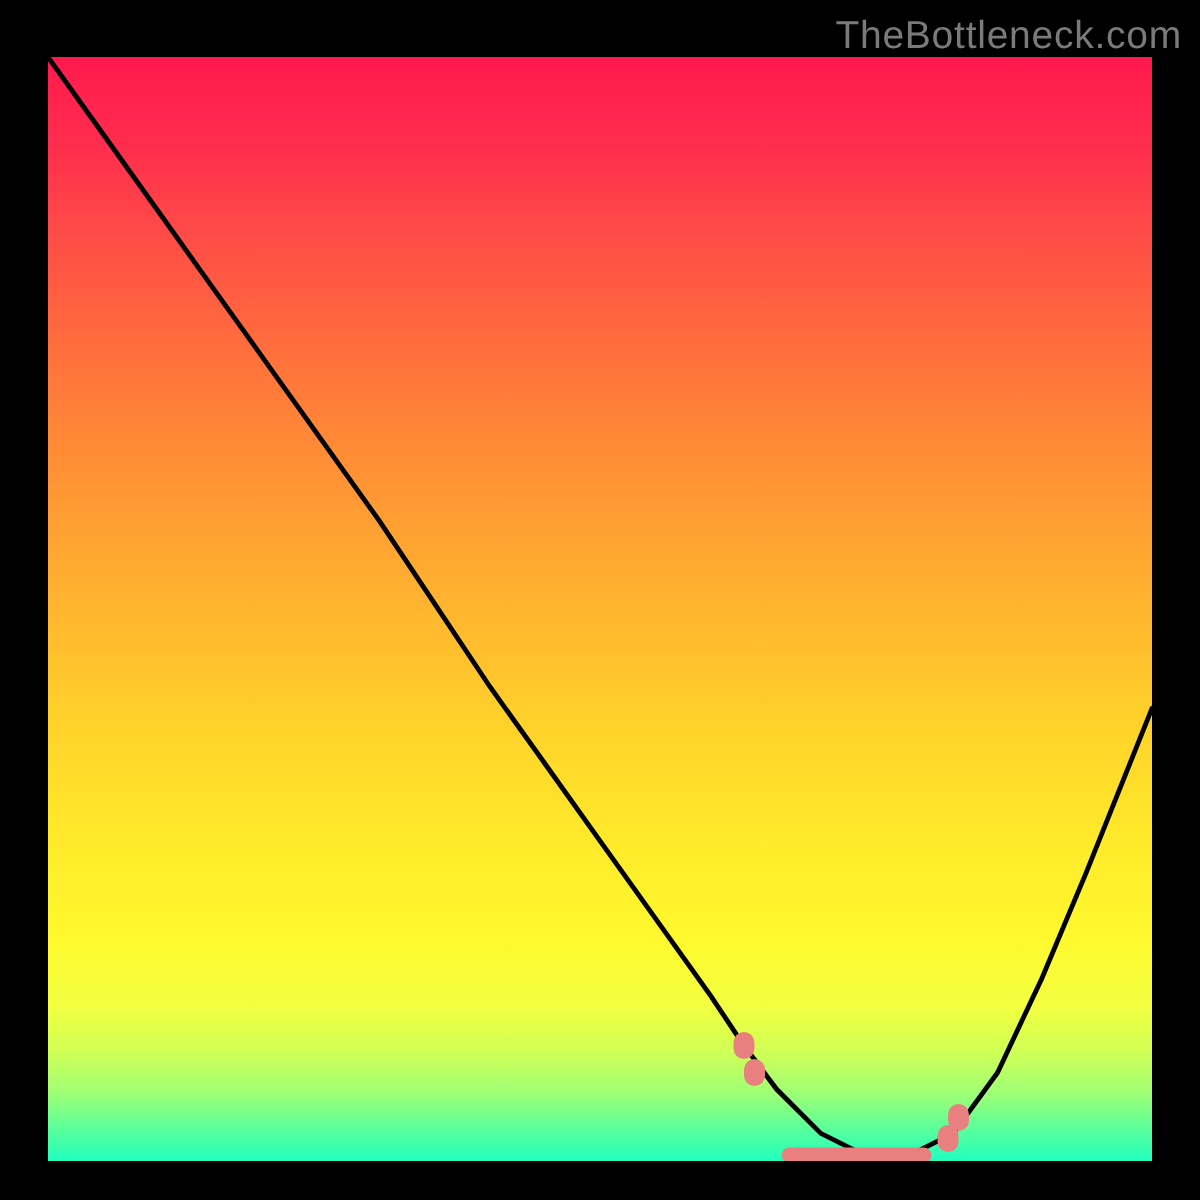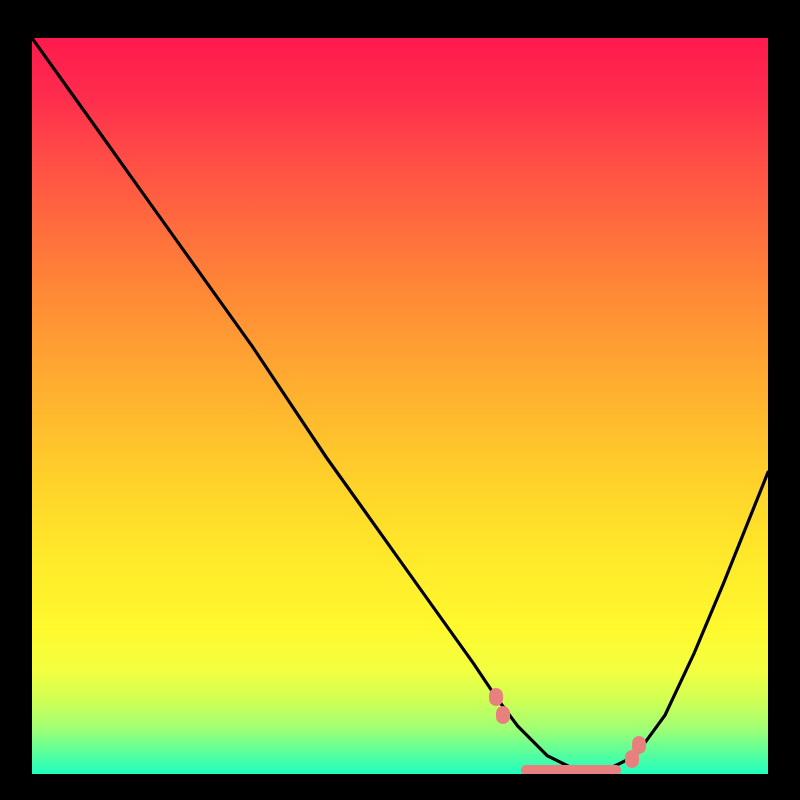--- a/index.html
+++ b/index.html
@@ -72,20 +72,21 @@
     height: 10px;
     background: #e98080;
     border-radius: 6px;
     transform: translate(0, -50%);
   }
 </style>
 </head>
 <body>
 
 <div class="frame">
+  <div class="watermark">TheBottleneck.com</div>
   <div class="plot">
     <div class="gradient-bg"></div>
     <svg class="curve" viewBox="0 0 736 736" preserveAspectRatio="none">
       <path id="curve-path" fill="none" stroke="#000" stroke-width="3.2" stroke-linecap="round" d="M0.0 0.0 L36.8 51.5 L73.6 103.0 L110.4 154.6 L147.2 206.1 L184.0 257.6 L220.8 309.1 L257.6 364.3 L294.4 419.5 L331.2 471.0 L368.0 522.6 L404.8 574.1 L441.6 625.6 L463.7 658.7 L485.8 688.2 L515.2 717.6 L544.6 732.3 L574.1 732.3 L603.5 717.6 L633.0 677.1 L662.4 614.6 L691.8 544.6 L736.0 434.2"></path>
     </svg>
     <div id="markers-layer">
         <div class="marker solo" style="left: 463.68px; top: 658.72px;"></div>
         <div class="marker solo" style="left: 471.04px; top: 677.12px;"></div>
         <div class="marker solo" style="left: 599.84px; top: 721.28px;"></div>
         <div class="marker solo" style="left: 607.2px; top: 706.56px;"></div>

